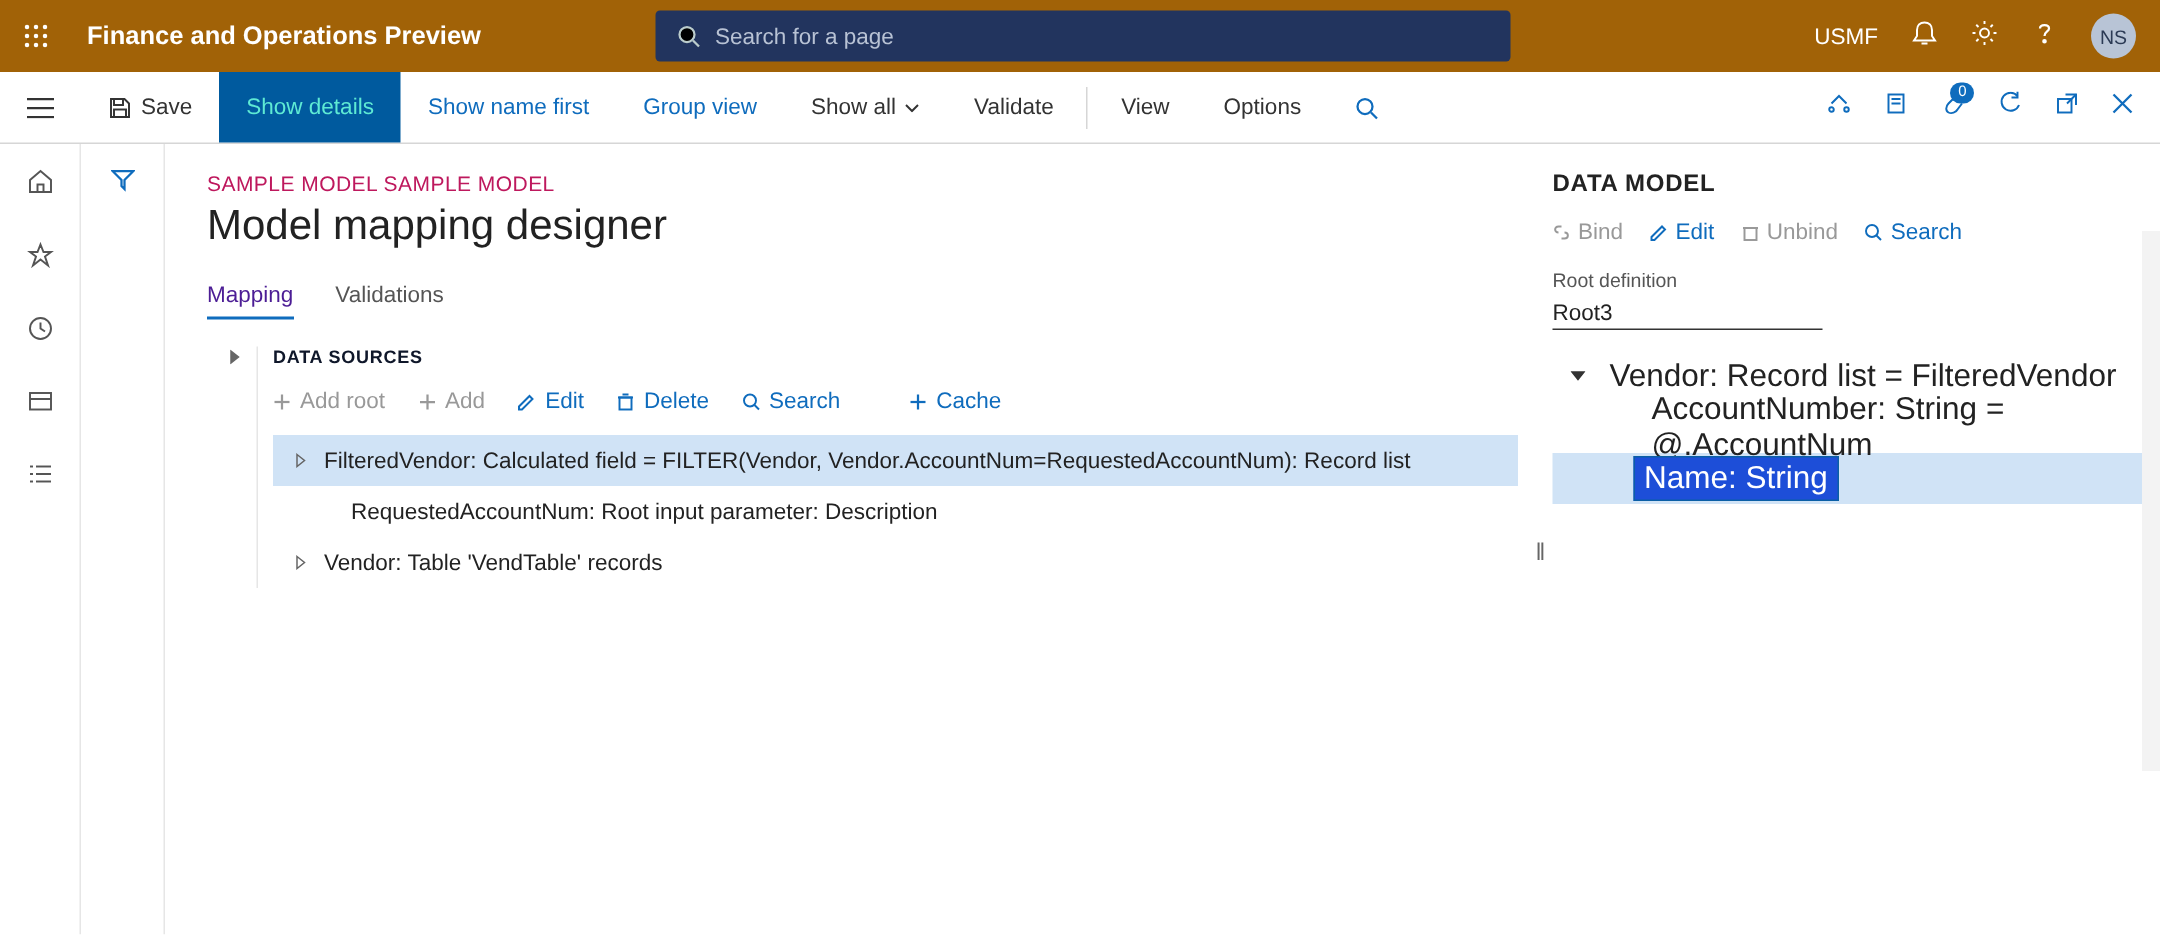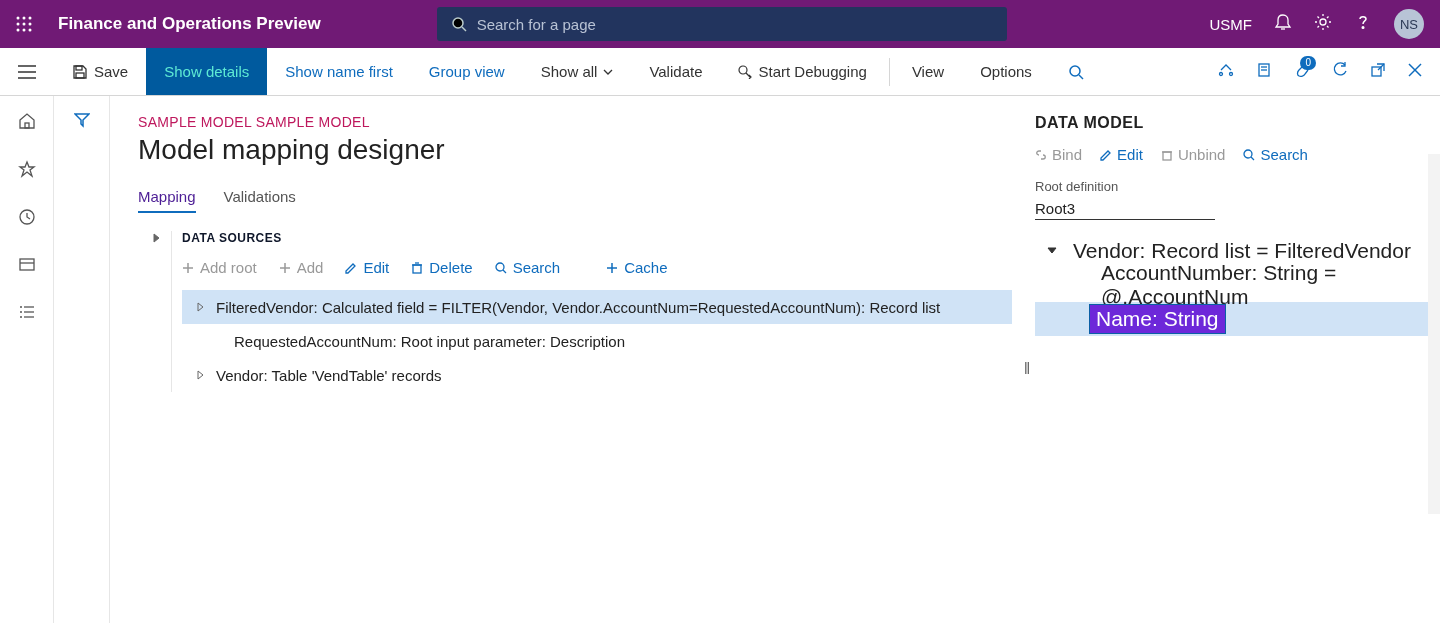--- a/index.html
+++ b/index.html
@@ -1,19 +1,19 @@
 <!DOCTYPE html>
 <html><head>
 <meta charset="utf-8">
 <style>
 * { box-sizing: border-box; margin: 0; padding: 0; font-family: "Segoe UI", Arial, sans-serif; }
 body { width: 1440px; height: 623px; overflow: hidden; background: #fff; }
 
 
-.topbar { height: 48px; background: #701a75; color: #fff; display: flex; align-items: center; }
+.topbar { height: 48px; background: #a16207; color: #fff; display: flex; align-items: center; }
 .waffle { width: 48px; display: flex; align-items: center; justify-content: center; }
 .waffle svg { fill: #fff; }
 .app-title { font-size: 17px; font-weight: 600; padding: 0 16px 0 10px; }
 .searchbox { flex: 0 0 570px; height: 34px; background: #22345e; border-radius: 3px; display: flex; align-items: center; padding: 0 14px; margin-left: 100px; }
 .searchbox svg { stroke: #bcc; }
 .searchbox .ph { color: #b8c2d4; font-size: 15px; margin-left: 10px; }
 .topbar-right { margin-left: auto; display: flex; align-items: center; gap: 22px; padding-right: 16px; }
 .topbar-right .txt { font-size: 15px; }
 .topbar-right svg { stroke: #fff; fill: none; }
 .avatar { width: 30px; height: 30px; border-radius: 50%; background: #b8c4d6; color: #2b3a55; display: flex; align-items: center; justify-content: center; font-size: 13px; font-weight: 500; }
@@ -83,21 +83,21 @@
 .rootval { font-size: 15px; color: #222; margin-top: 6px; border-bottom: 1px solid #333; width: 180px; padding-bottom: 2px; }
 
 .dm-tree { margin-top: 14px; }
 .dm-row { display: flex; align-items: center; height: 34px; font-size: 21px; color: #222; }
 .dm-row .arrow { width: 18px; display: flex; justify-content: center; }
 .dm-row .arrow svg { stroke: #333; fill: #333; }
 .dm-row .lbl { padding-left: 12px; }
 .dm-row.lv1 { padding-left: 8px; }
 .dm-row.lv2 { padding-left: 54px; }
 .dm-row.lv2sel { padding-left: 54px; background: #d0e3f6; }
-.dm-row.lv2sel .lbl { background: #6d28d9; color: #fff; padding: 2px 6px; border: 1px solid #0b5fa6; }
+.dm-row.lv2sel .lbl { background: #1d4ed8; color: #fff; padding: 2px 6px; border: 1px solid #0b5fa6; }
 .scrollhint { position: absolute; right: 0; top: 40px; width: 12px; height: 360px; background: #f3f3f3; }
 </style>
 </head>
 <body>
 
 <div class="topbar">
   <div class="waffle">
     <svg width="16" height="16" viewBox="0 0 16 16">
         <circle cx="2" cy="2" r="1.5"></circle>
         <circle cx="8" cy="2" r="1.5"></circle>
@@ -163,28 +163,20 @@
     </div>
   <div class="cmd">
     <span>Show all</span>
     <svg width="10" height="6" viewBox="0 0 10 6" stroke-width="1.3">
         <path d="M1 1 L5 5 L9 1"></path>
       </svg>
   </div>
   <div class="cmd">
       <span>Validate</span>
     </div>
-  <div class="cmd">
-    <svg width="14" height="14" viewBox="0 0 14 14" stroke-width="1.2" stroke="#0f6cbd">
-        <circle cx="5" cy="5" r="4"></circle>
-        <line x1="8" y1="8" x2="12" y2="12"></line>
-        <path d="M11 10 L13 12 L11 14"></path>
-      </svg>
-    <span>Start Debugging</span>
-  </div>
   <div class="vsep"></div>
   <div class="cmd">
       <span>View</span>
     </div>
   <div class="cmd">
       <span>Options</span>
     </div>
   <div class="cmd blue">
     <svg width="16" height="16" viewBox="0 0 16 16" stroke-width="1.5">
         <circle cx="7" cy="7" r="5"></circle>

